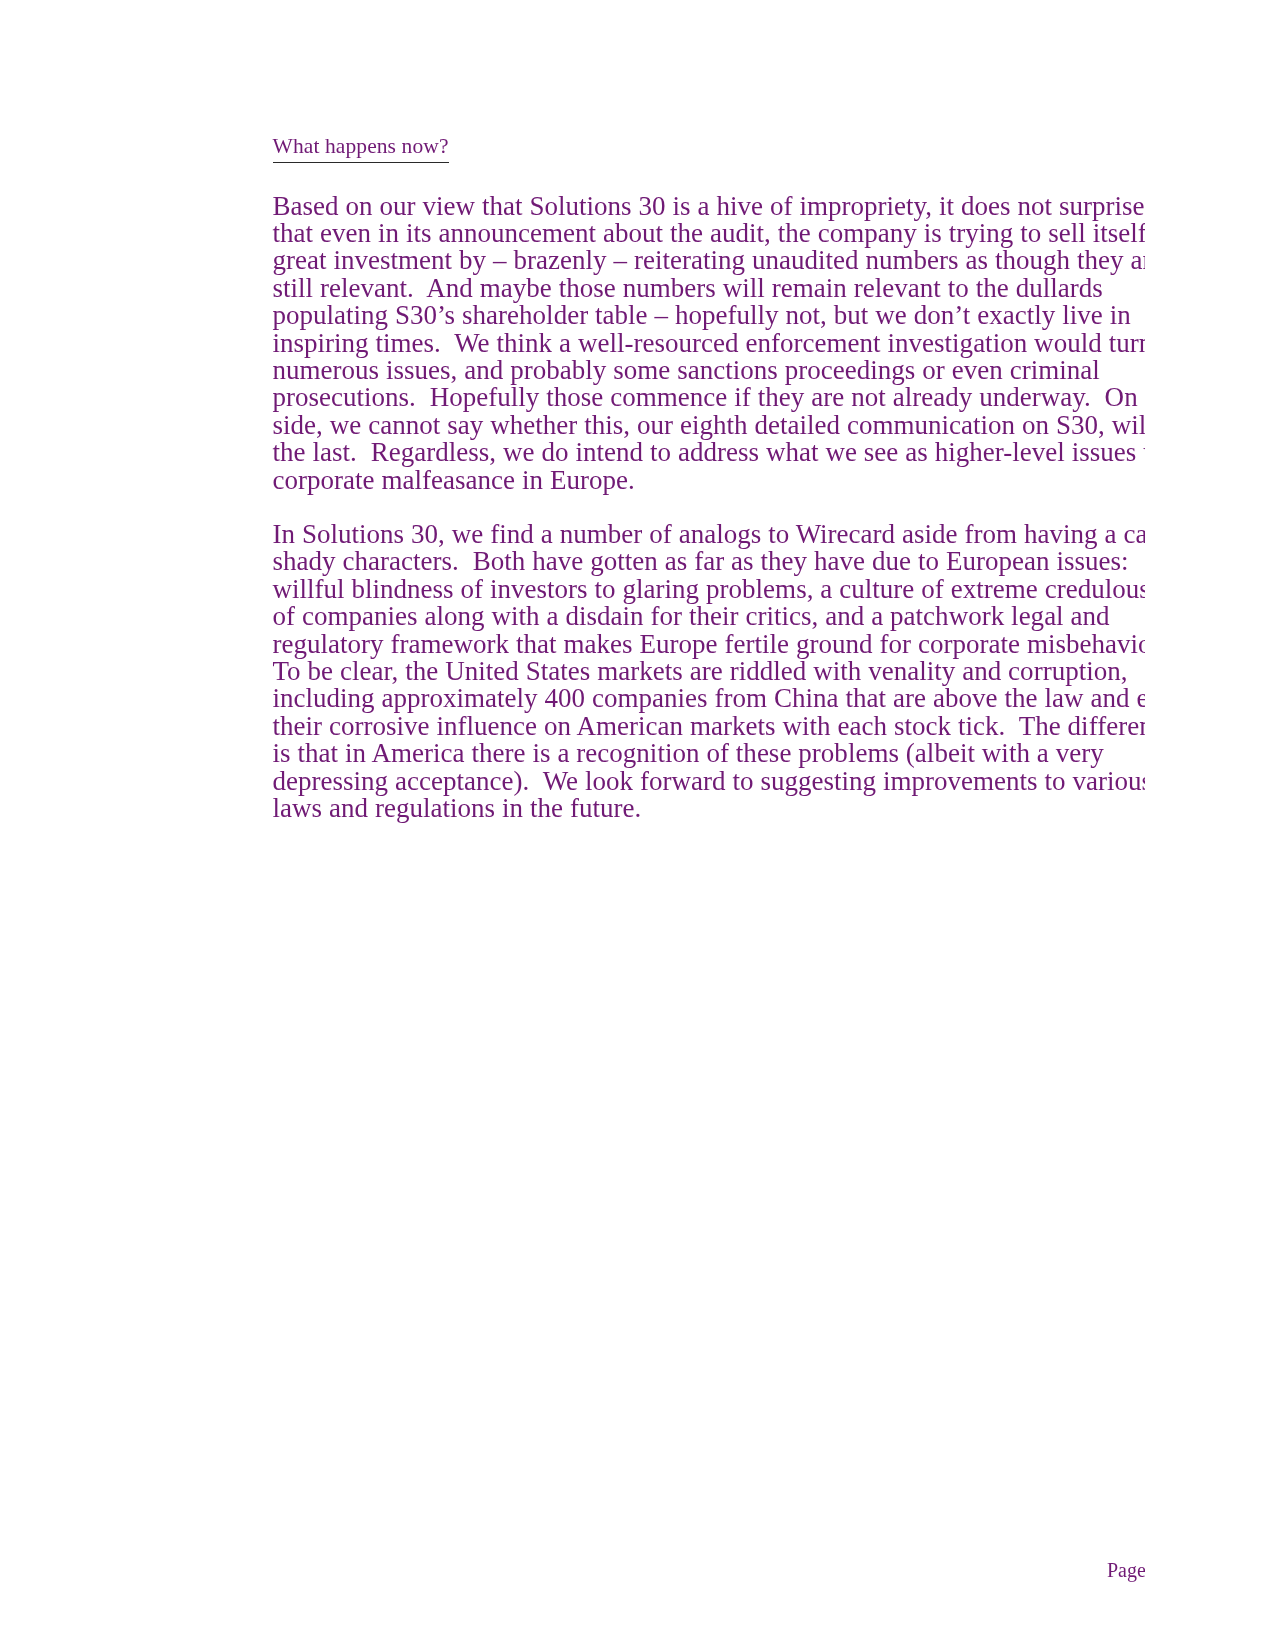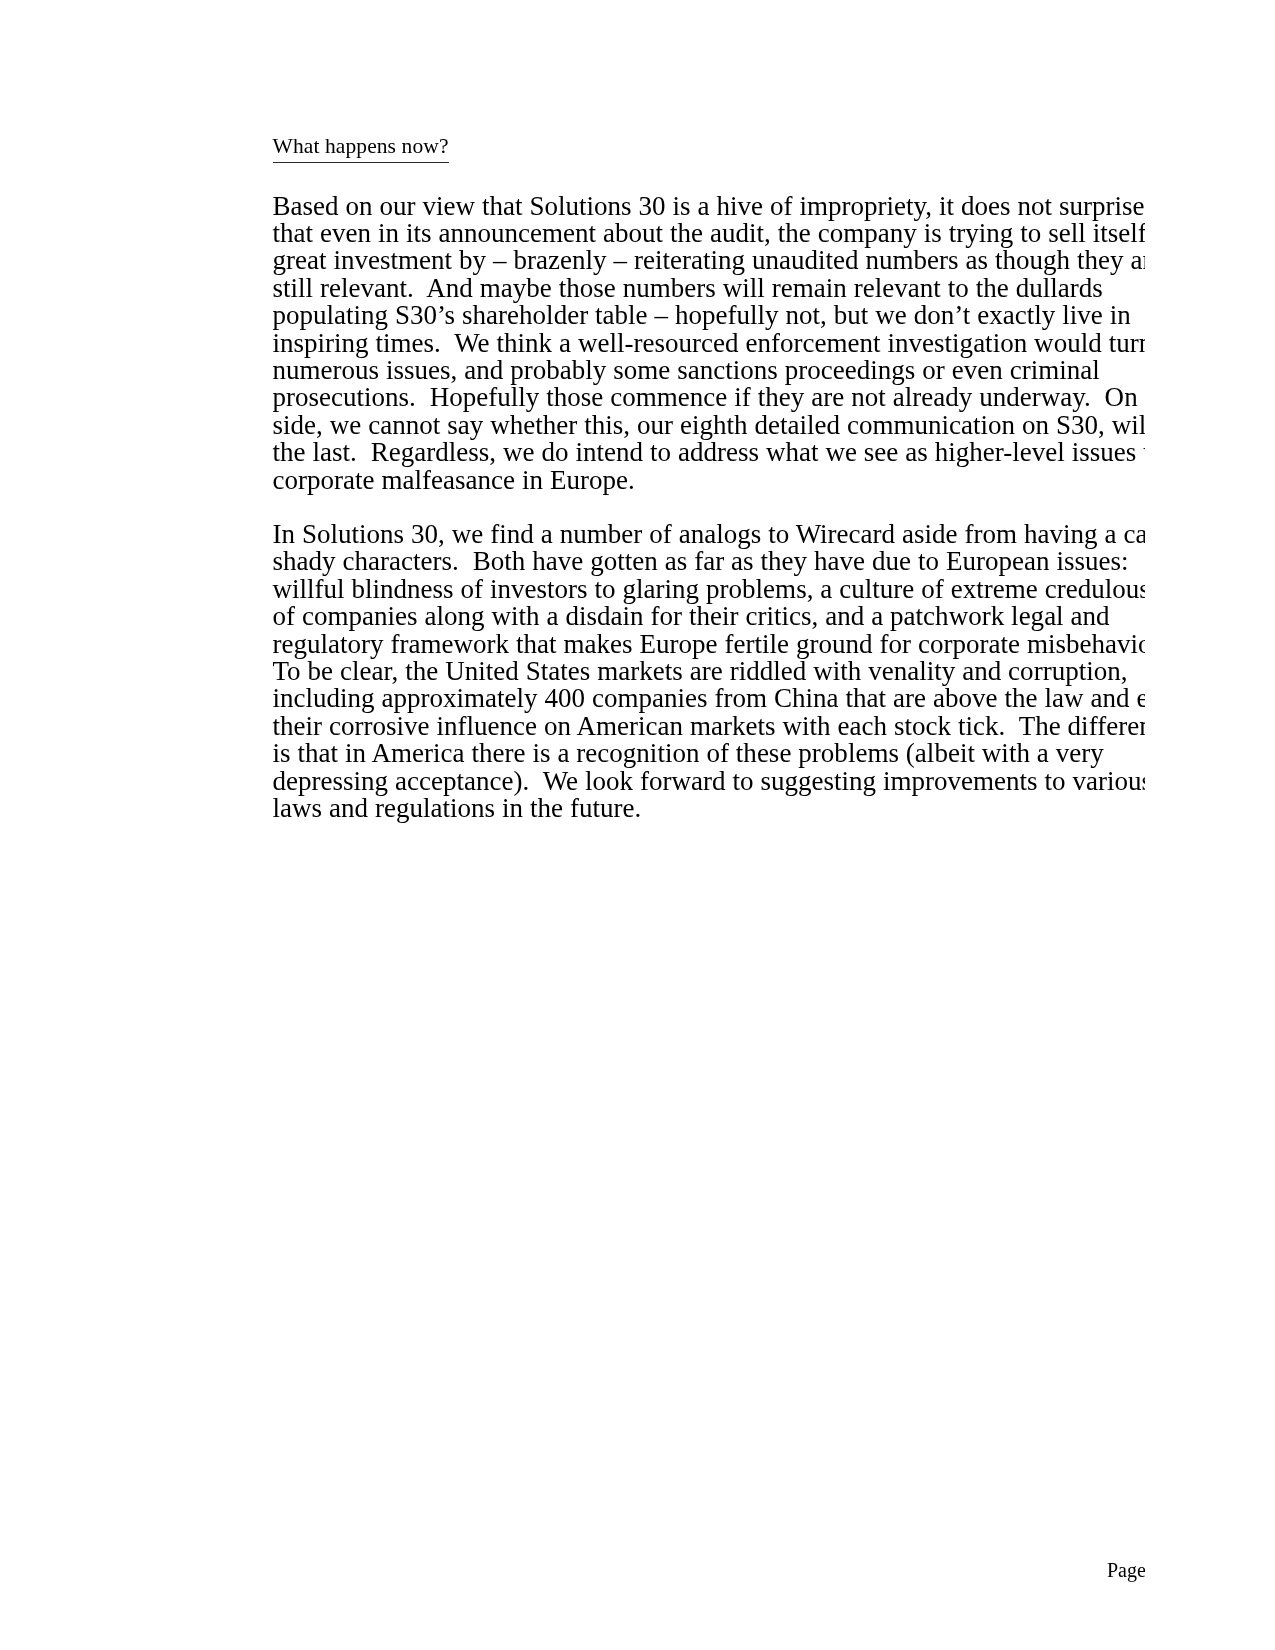--- a/index.html
+++ b/index.html
@@ -8,21 +8,21 @@
     background: #ffffff;
   }
   .page {
     position: relative;
     width: 1014px;
     height: 1650px;
     background: #ffffff;
     margin: 0 auto;
     overflow: hidden;
     font-family: "Liberation Serif", "DejaVu Serif", serif;
-    color: #000000;
+    color: #701a75;
   }
   .content {
     position: absolute;
     left: 142px;
     top: 133px;
     width: 925px;
   }
   .doc-heading {
     font-size: 21.5px;
     line-height: 27.5px;

